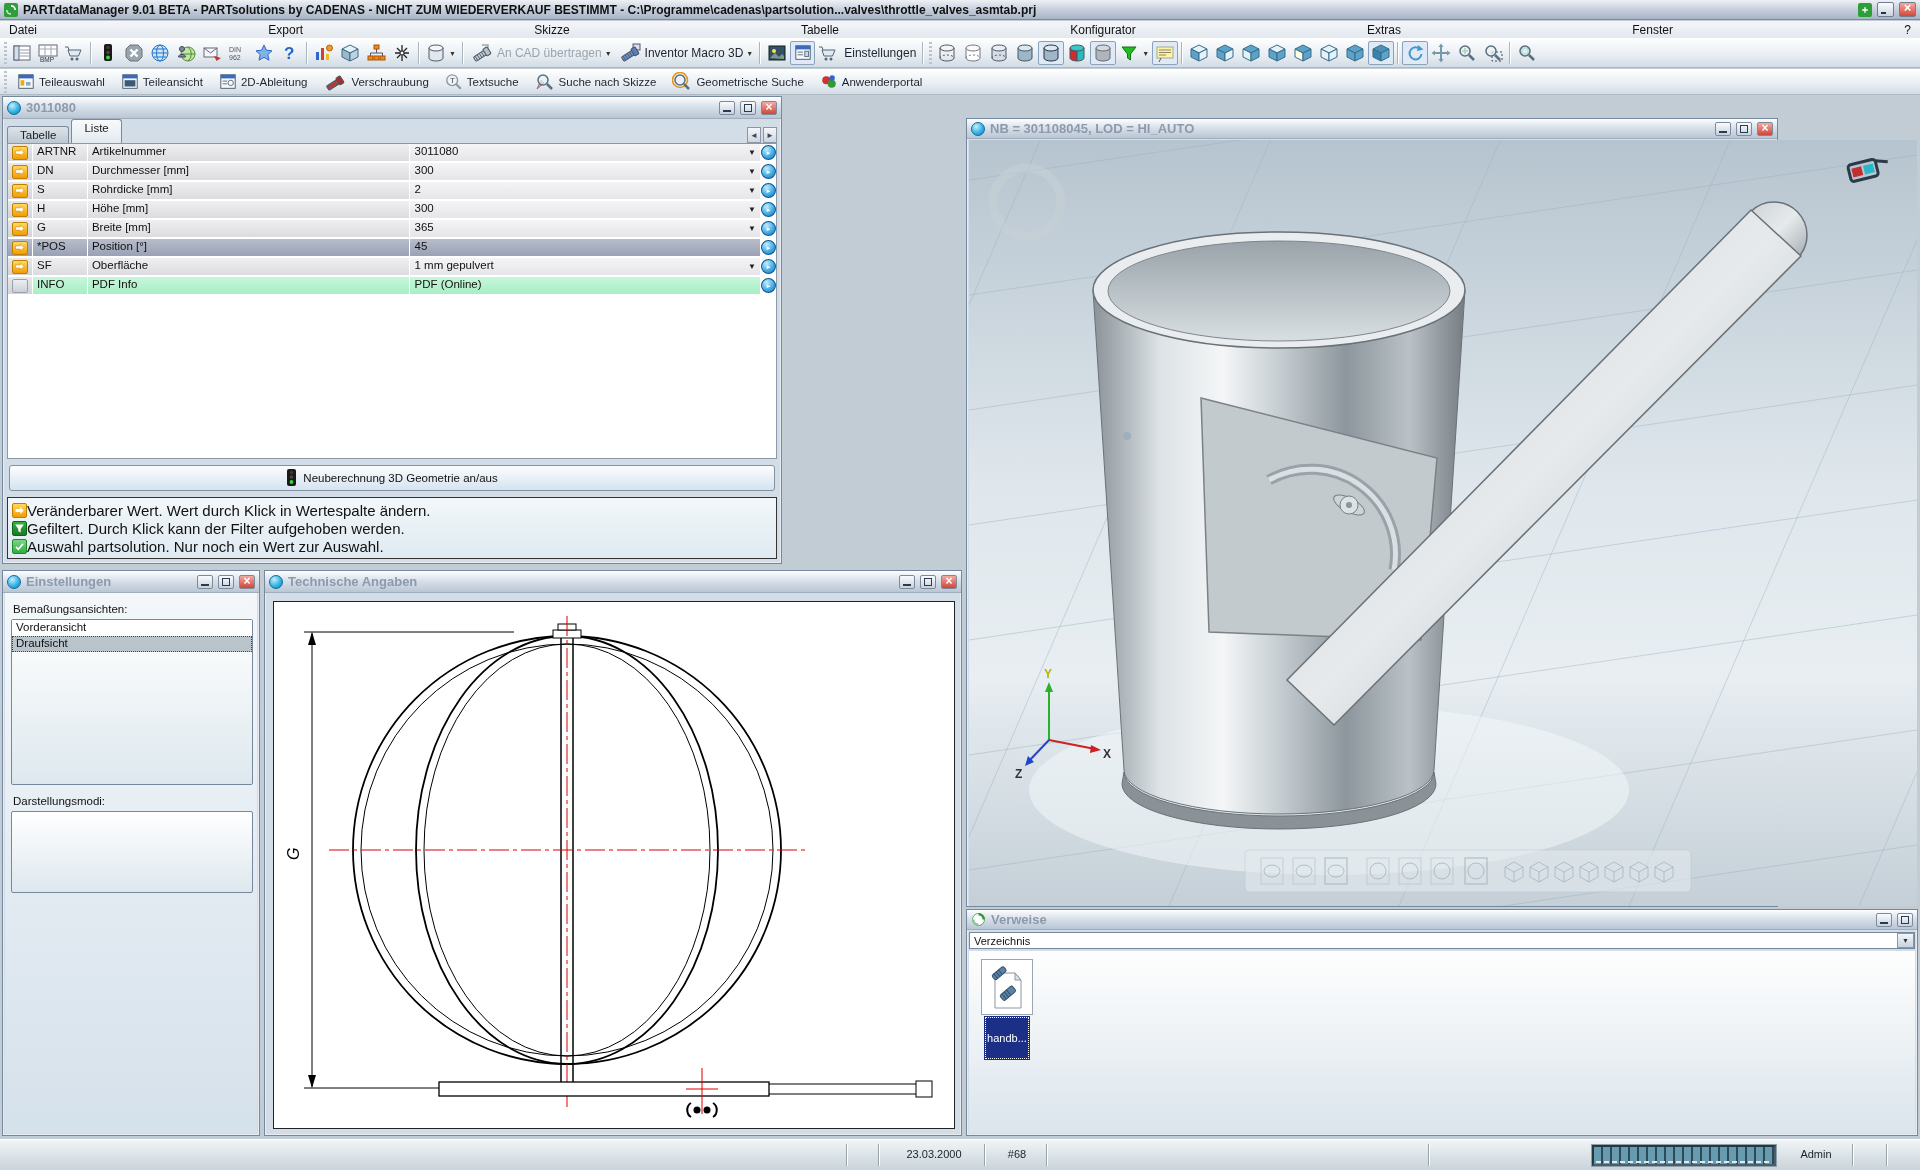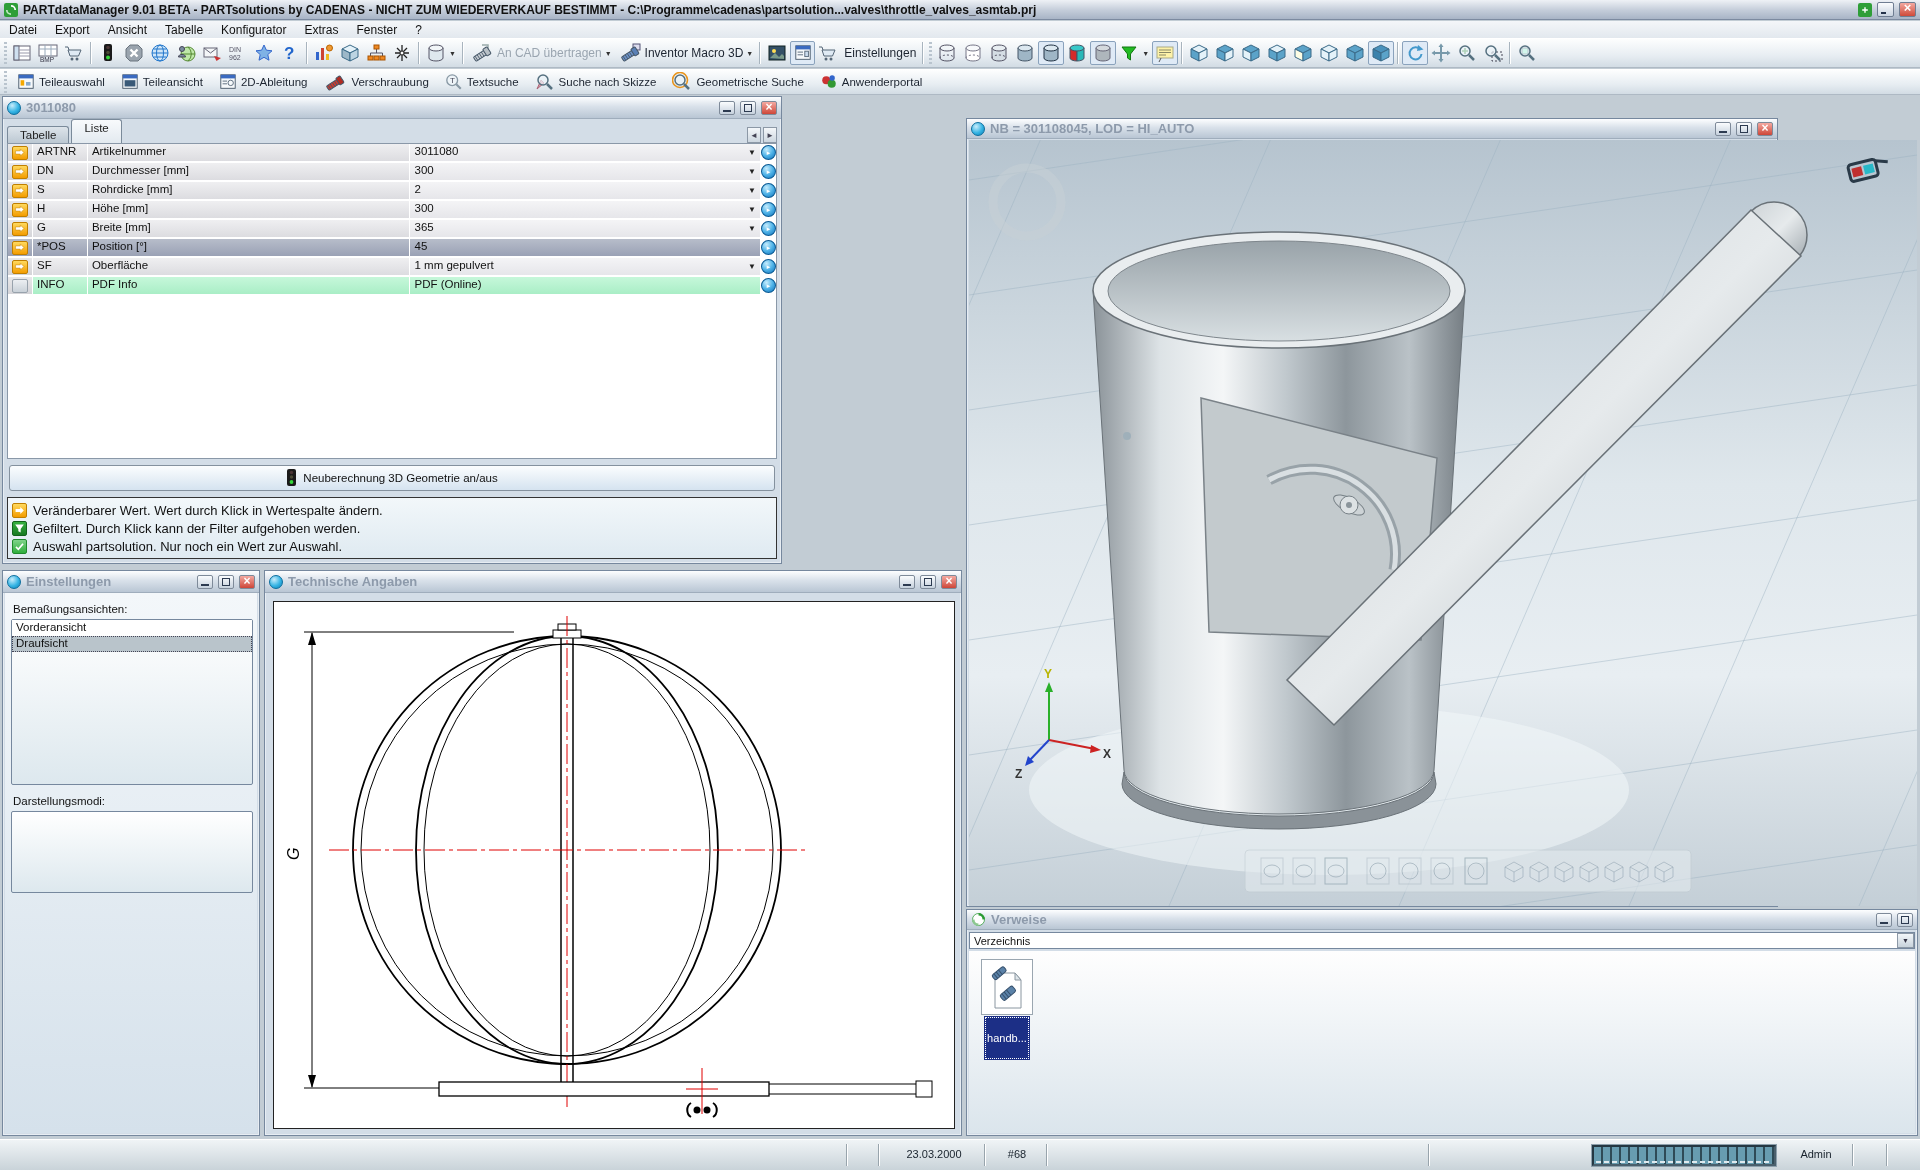--- a/index.html
+++ b/index.html
@@ -10,21 +10,21 @@
     background:linear-gradient(180deg,#eef1f6,#c3ccd9 55%,#a8b4c6);
     border-bottom:1px solid #7c8aa0;display:flex;align-items:center;padding:0 4px;gap:5px;}
   #titlebar .ttl{font-weight:bold;font-size:12px;color:#111;white-space:nowrap;}
   .syslogo{width:14px;height:14px;flex:0 0 auto;}
   #titlebar .spacer{flex:1;}
   .capbtn{width:17px;height:15px;border:1px solid #6f7d92;border-radius:2px;
     background:linear-gradient(180deg,#fbfcfe,#c9d3e0);position:relative;}
   .capbtn.close{background:linear-gradient(180deg,#f3a8a0,#cf4a3a);}
   .capbtn.min::after{content:"";position:absolute;left:3px;right:7px;bottom:2px;height:2px;background:#24324a;}
   .capbtn.close::after{content:"×";position:absolute;left:0;right:0;top:-3px;text-align:center;color:#fff;font-weight:bold;font-size:13px;}
-  #menubar{position:absolute;left:0;top:21px;width:1920px;height:17px;background:linear-gradient(180deg,#f4f6f9,#e2e8ee);display:flex;align-items:center;}
+  #menubar{position:absolute;left:0;top:21px;width:1920px;height:17px;background:linear-gradient(180deg,#f4f6f9,#e2e8ee);display:flex;align-items:center;justify-content:space-between;}
   .menu-item{padding:1px 9px;color:#111;}
   
   .toolbar{position:absolute;left:0;width:1920px;display:flex;align-items:center;
     background:linear-gradient(180deg,#fdfefe,#e7edf2 60%,#d2dce4);border-top:1px solid #fff;border-bottom:1px solid #aeb9c4;}
   #toolbar-main{top:38px;height:30px;padding:0 2px;}
   #toolbar-nav{top:69px;height:25px;padding:12px 2px;}
   .tbtn{height:24px;min-width:25px;display:flex;align-items:center;justify-content:center;
     border:1px solid transparent;border-radius:2px;padding:0 2px;gap:3px;flex:0 0 auto;}
   .tbtn svg{display:block;}
   .tbtn.pressed{border-color:#8aa2bc;background:#dfeaf6;}
@@ -70,21 +70,21 @@
   .arrowbtn{width:16px;height:14px;border:1px solid #c07f00;border-radius:2px;
     background:linear-gradient(180deg,#ffd95e,#f39c00);display:flex;align-items:center;justify-content:center;}
   .arrowbtn.blank{border-color:#98a2ac;background:linear-gradient(180deg,#eceff2,#c9d1d8);}
   .sphere{width:15px;height:15px;border-radius:50%;margin-top:1px;
     background:radial-gradient(circle at 35% 28%,#c5ecfd,#4fb3e8 50%,#0d6fb8);border:1px solid #0a5a94;
     display:flex;align-items:center;justify-content:center;color:#fff;font-size:7px;}
   #recalc-bar{position:absolute;left:6px;right:6px;top:368px;height:26px;border:1px solid #84919e;border-radius:3px;
     background:linear-gradient(180deg,#fbfdfe,#d5e3f0);display:flex;align-items:center;justify-content:center;gap:6px;font-size:11.5px;color:#111;}
   #legend{position:absolute;left:4px;right:4px;top:400px;height:62px;border:1px solid #333;
     background:linear-gradient(180deg,#f2f7fa,#dfeaf1);padding:3px 4px;display:flex;flex-direction:column;justify-content:space-around;}
-  .leg-row{display:flex;align-items:center;gap:6px;font-size:13px;color:#111;}
+  .leg-row{display:flex;align-items:center;gap:0;font-size:15px;color:#111;}
   .leg-ic{width:15px;height:15px;border-radius:2px;display:flex;align-items:center;justify-content:center;flex:0 0 auto;}
   
   #settings-body{position:absolute;inset:22px 2px 2px 2px;background:linear-gradient(180deg,#f3f7fa,#d5e1eb);}
   .slabel{position:absolute;left:8px;font-size:11.5px;color:#111;}
   .listbox{position:absolute;left:6px;width:242px;background:linear-gradient(180deg,#fff,#dde8ee);border:1px solid #76889e;border-radius:2px;}
   .litem{height:16px;padding:1px 4px;font-size:11.5px;color:#111;background:#fff;}
   .litem.sel{background:#b9c4cb;outline:1px dotted #445;outline-offset:-1px;}
   
   #tech-canvas{position:absolute;left:8px;top:30px;width:682px;height:528px;background:#fff;border:1px solid #222;}
   #viewport3d{position:absolute;left:2px;top:21px;width:948px;height:766px;}
@@ -122,21 +122,21 @@
     <rect width="20" height="20" rx="3" fill="#2e9e38"></rect>
       <path d="M6 10h8M10 6v8" stroke="#fff" stroke-width="2"></path>
     </svg>
   <span class="capbtn min"></span>
   <span class="capbtn close"></span>
 </div>
 
 <div id="menubar">
     <span class="menu-item">Datei</span>
     <span class="menu-item">Export</span>
-    <span class="menu-item">Ansicht</span>
+    <span class="menu-item">Skizze</span>
     <span class="menu-item">Tabelle</span>
     <span class="menu-item">Konfigurator</span>
     <span class="menu-item">Extras</span>
     <span class="menu-item">Fenster</span>
     <span class="menu-item">?</span>
   </div>
 
 <div id="toolbar-main" class="toolbar">
     <span class="grip"></span>
     <span class="tbtn">

